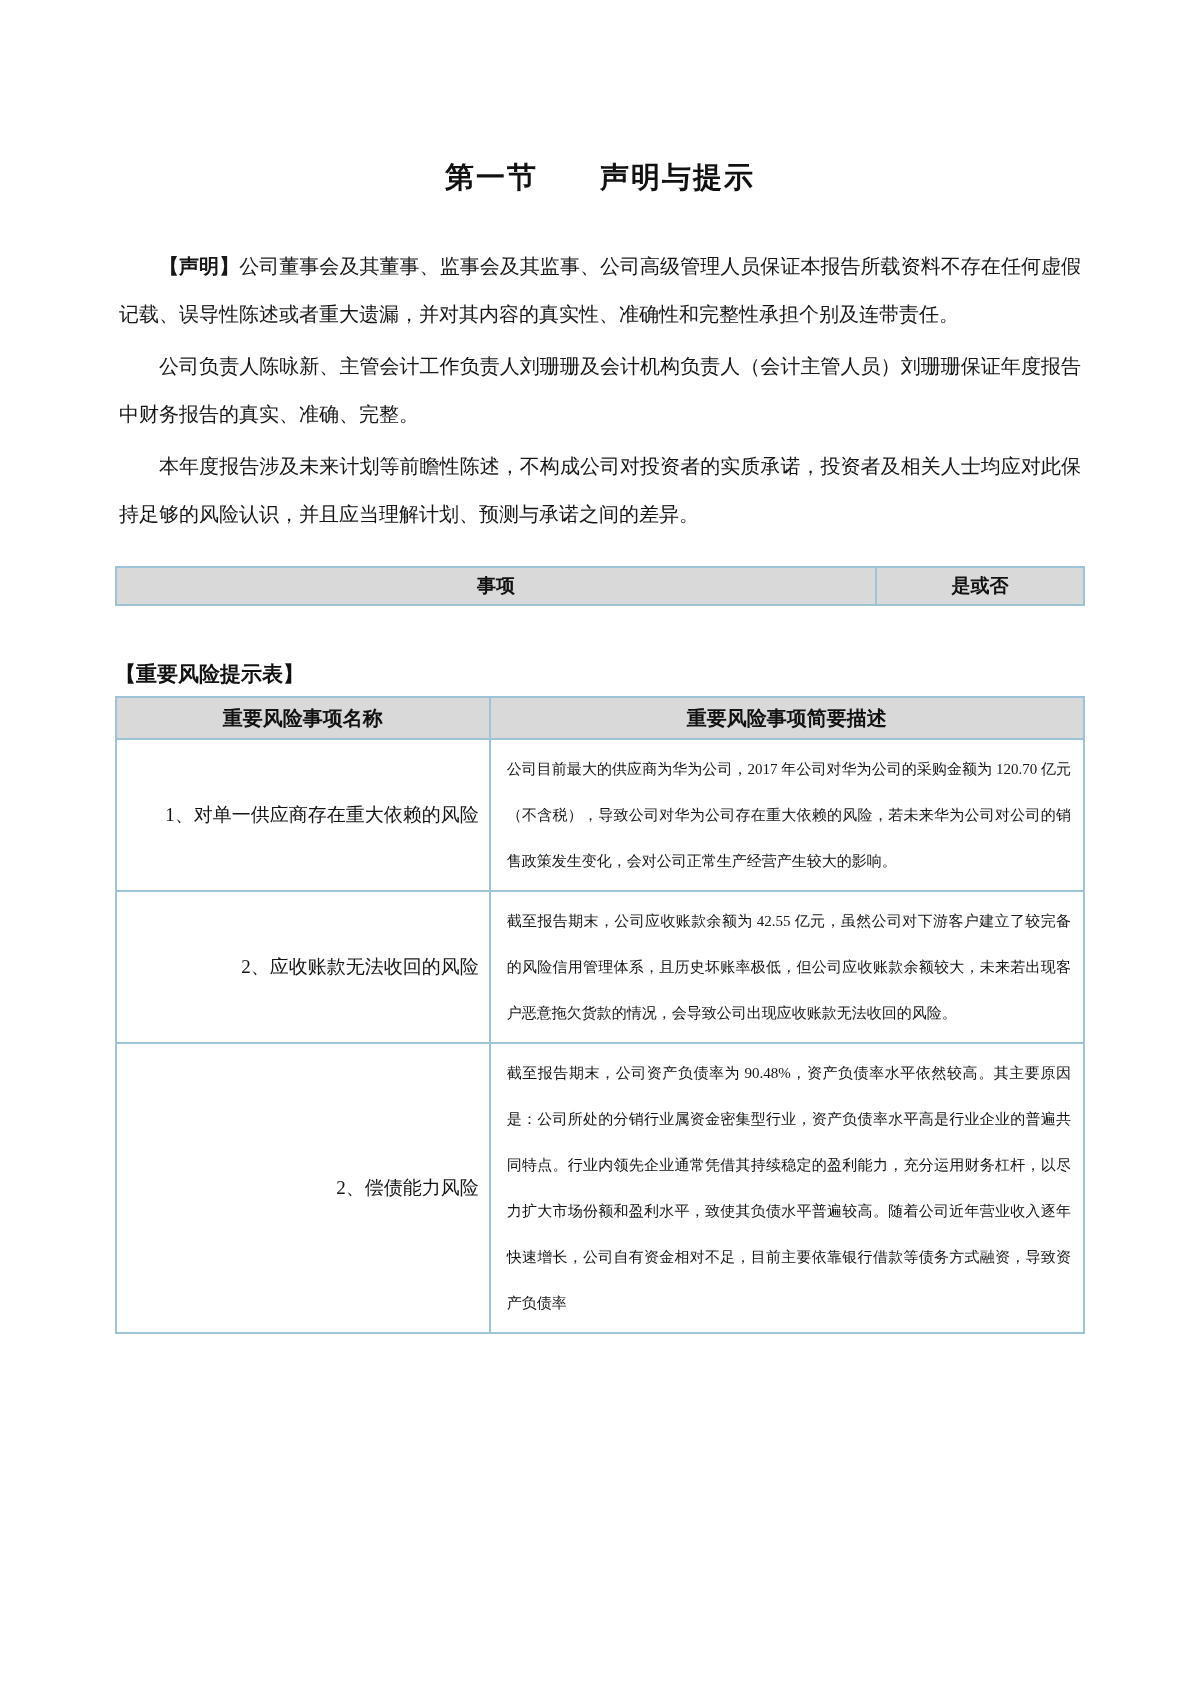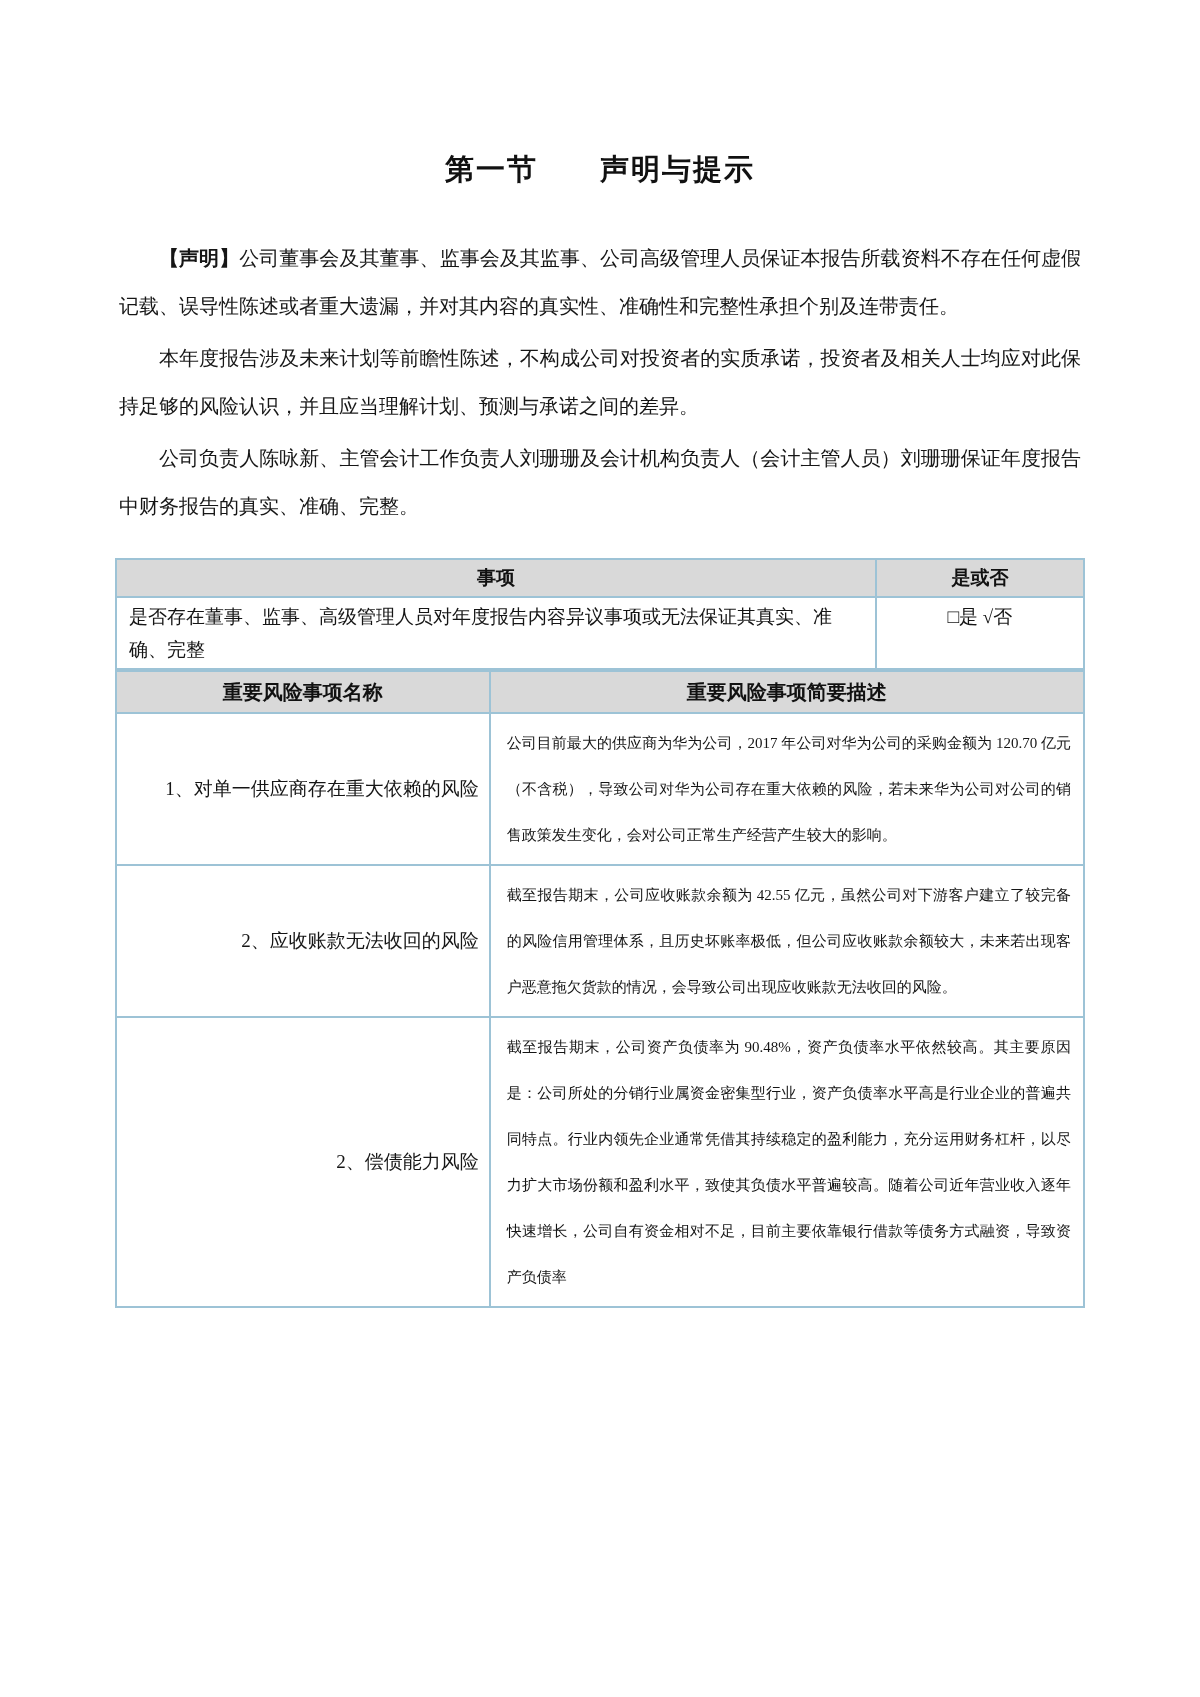--- a/index.html
+++ b/index.html
@@ -4,21 +4,21 @@
 <style>
   html,body { margin:0; padding:0; background:#ffffff; }
   .page {
     position:relative;
     width:1200px; height:1697px;
     background:#ffffff;
     overflow:hidden;
     font-family:"Liberation Serif","DejaVu Serif",serif;
     color:#151515;
   }
-  .content { position:absolute; left:115px; top:0; width:970px; }
+  .content { position:absolute; left:115px; top:8px; width:970px; }
 
   .doc-title {
     margin:150px 0 0 0;
     text-align:center;
     font-family:"Liberation Sans","DejaVu Sans",sans-serif;
     font-size:29px;
     font-weight:700;
     letter-spacing:2px;
     color:#111111;
   }
@@ -111,43 +111,40 @@
 </head>
 <body>
 
 <div class="page">
   <div class="content">
 
     <h1 class="doc-title">第一节　　声明与提示</h1>
 
     <div class="paragraphs">
       <p><b>【声明】</b><span>公司董事会及其董事、监事会及其监事、公司高级管理人员保证本报告所载资料不存在任何虚假记载、误导性陈述或者重大遗漏，并对其内容的真实性、准确性和完整性承担个别及连带责任。</span></p>
+      <p><b></b><span>公司负责人陈咏新、主管会计工作负责人刘珊珊及会计机构负责人（会计主管人员）刘珊珊保证年度报告中财务报告的真实、准确、完整。</span></p>
       <p><b></b><span>本年度报告涉及未来计划等前瞻性陈述，不构成公司对投资者的实质承诺，投资者及相关人士均应对此保持足够的风险认识，并且应当理解计划、预测与承诺之间的差异。</span></p>
-      <p><b></b><span>公司负责人陈咏新、主管会计工作负责人刘珊珊及会计机构负责人（会计主管人员）刘珊珊保证年度报告中财务报告的真实、准确、完整。</span></p>
     </div>
 
     <table class="decl-table">
       <colgroup>
         <col class="decl-col-item">
         <col class="decl-col-answer">
       </colgroup>
       <thead>
         <tr>
           <th>事项</th>
           <th>是或否</th>
         </tr>
       </thead>
       <tbody>
-        <tr>
-          <td class="decl-item">是否存在董事、监事、高级管理人员对年度报告内容异议事项或无法保证其真实、准确、完整</td>
-          <td class="decl-answer">□是 √否</td>
-        </tr>
       </tbody>
     </table>
 
+    <div class="risk-heading">【重要风险提示表】</div>
 
     <table class="risk-table">
       <colgroup>
         <col class="risk-col-name">
         <col class="risk-col-desc">
       </colgroup>
       <thead>
         <tr>
           <th>重要风险事项名称</th>
           <th>重要风险事项简要描述</th>

